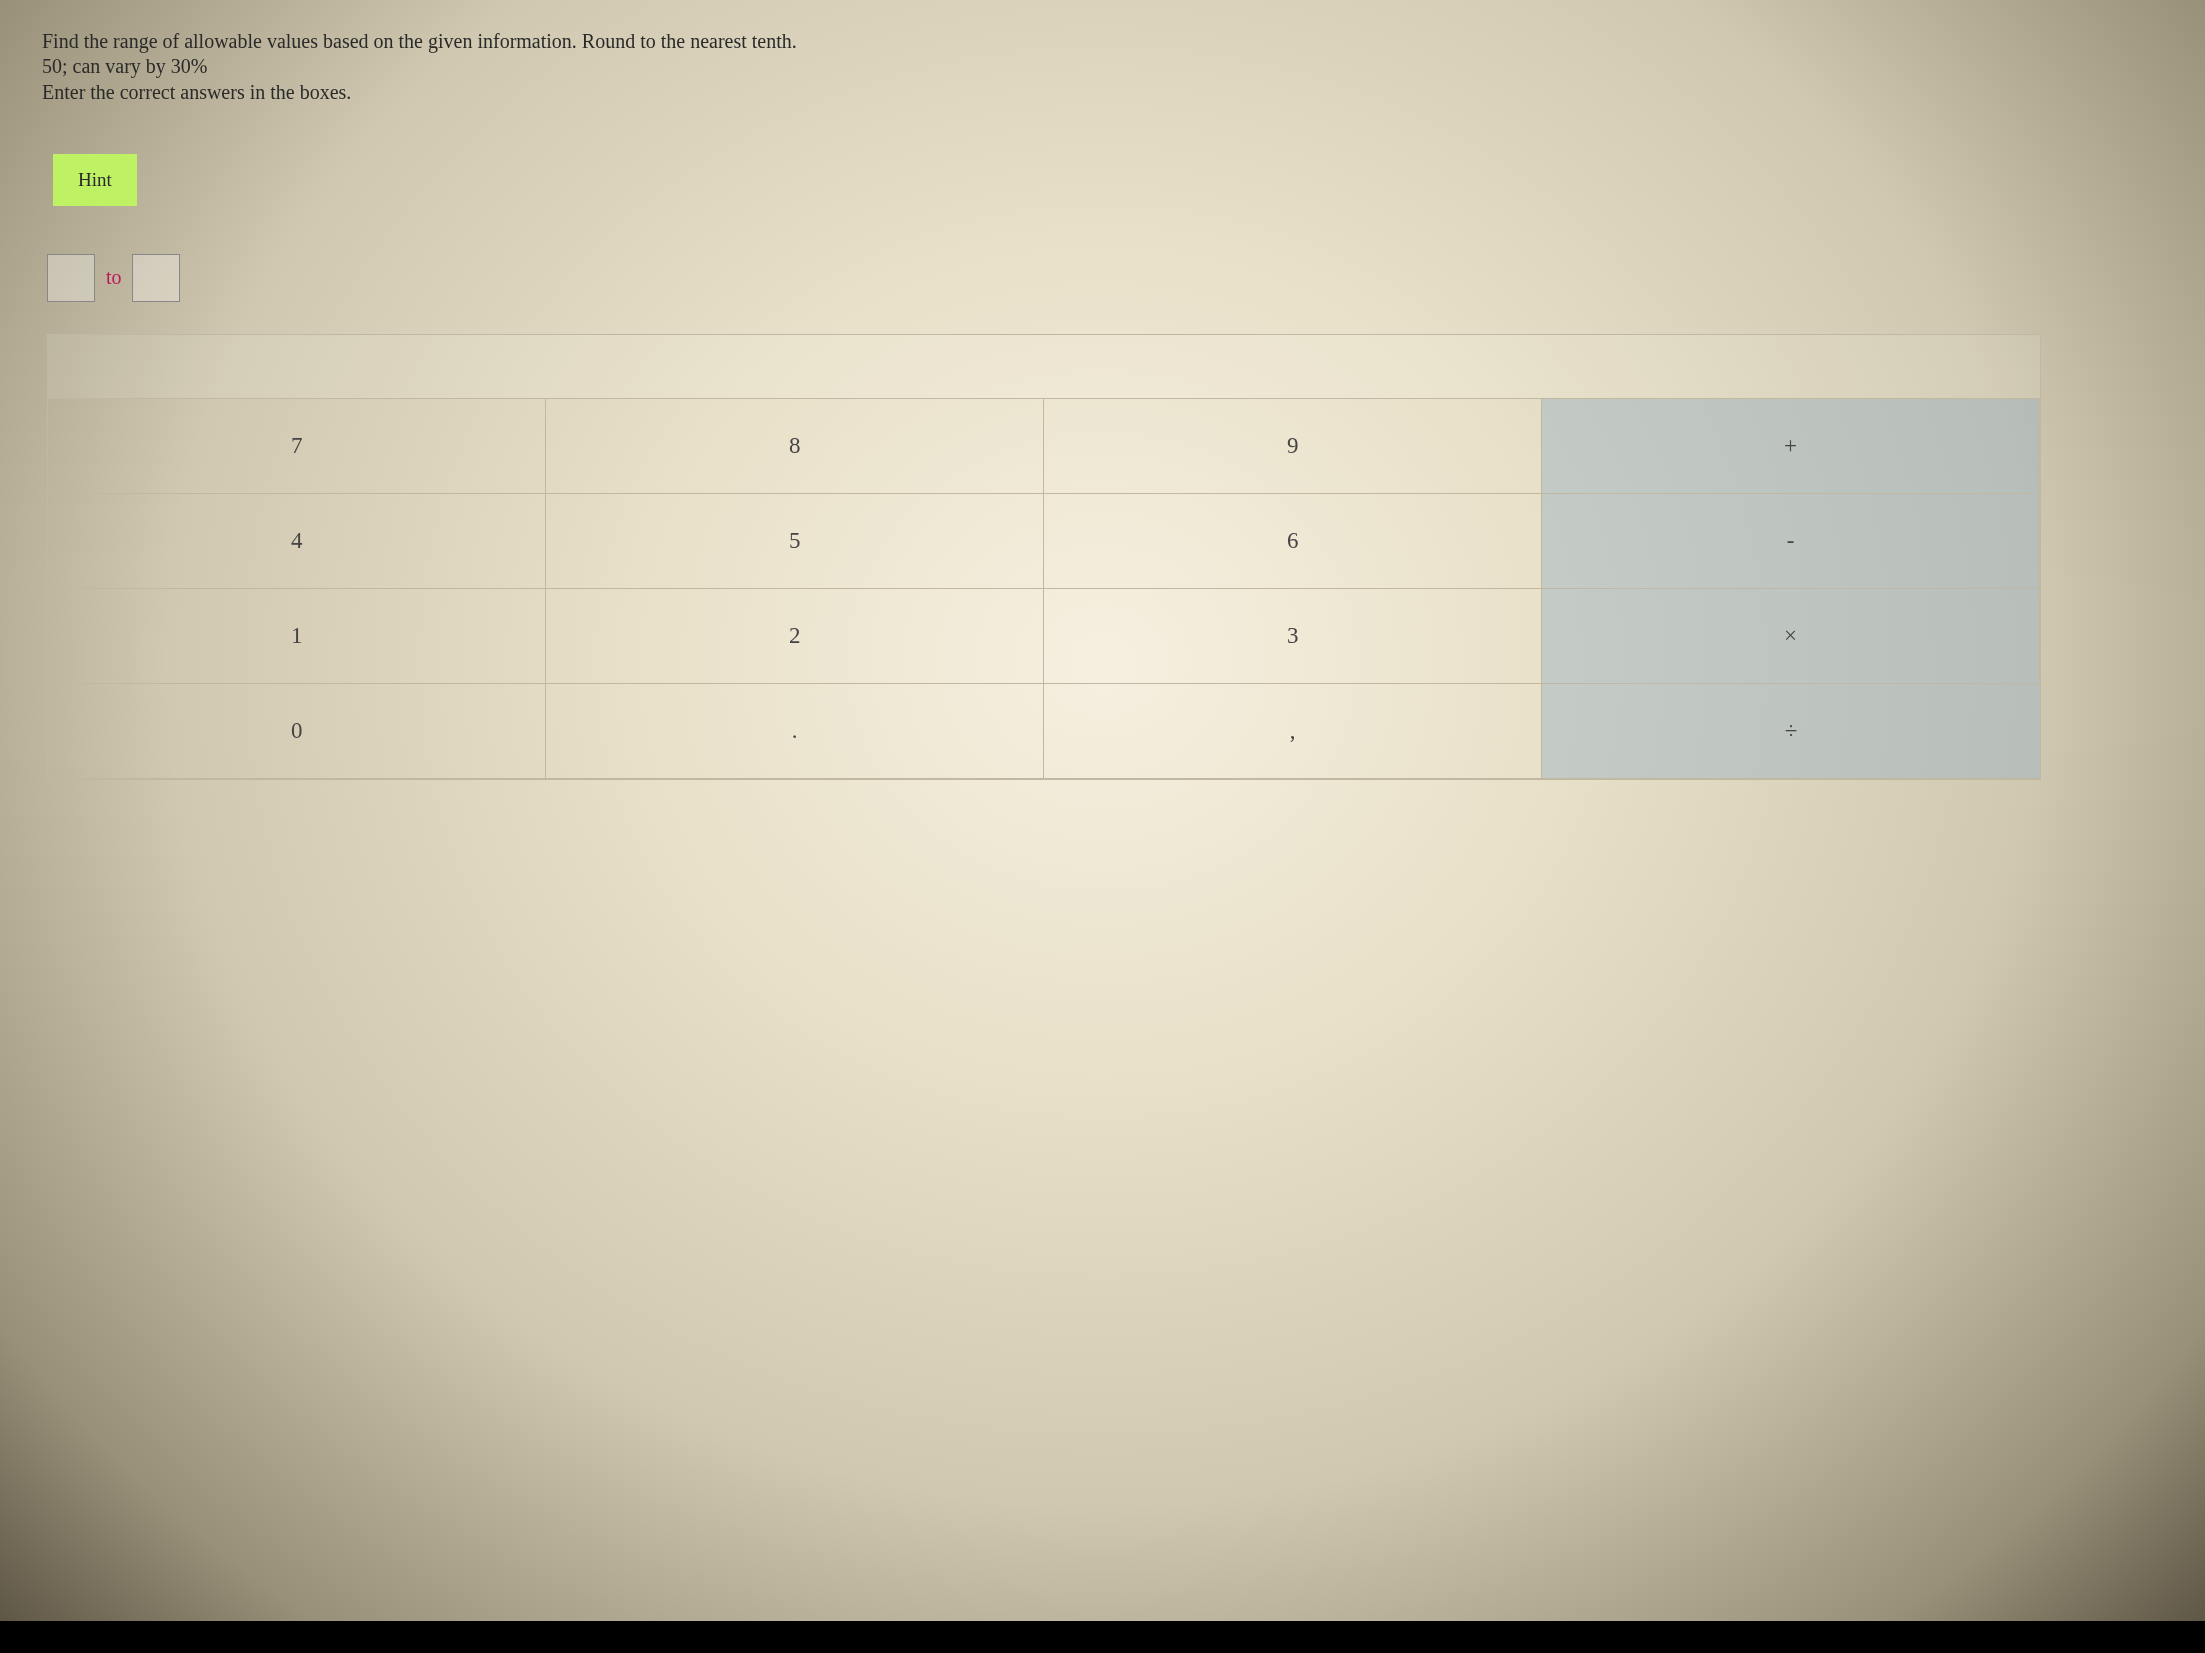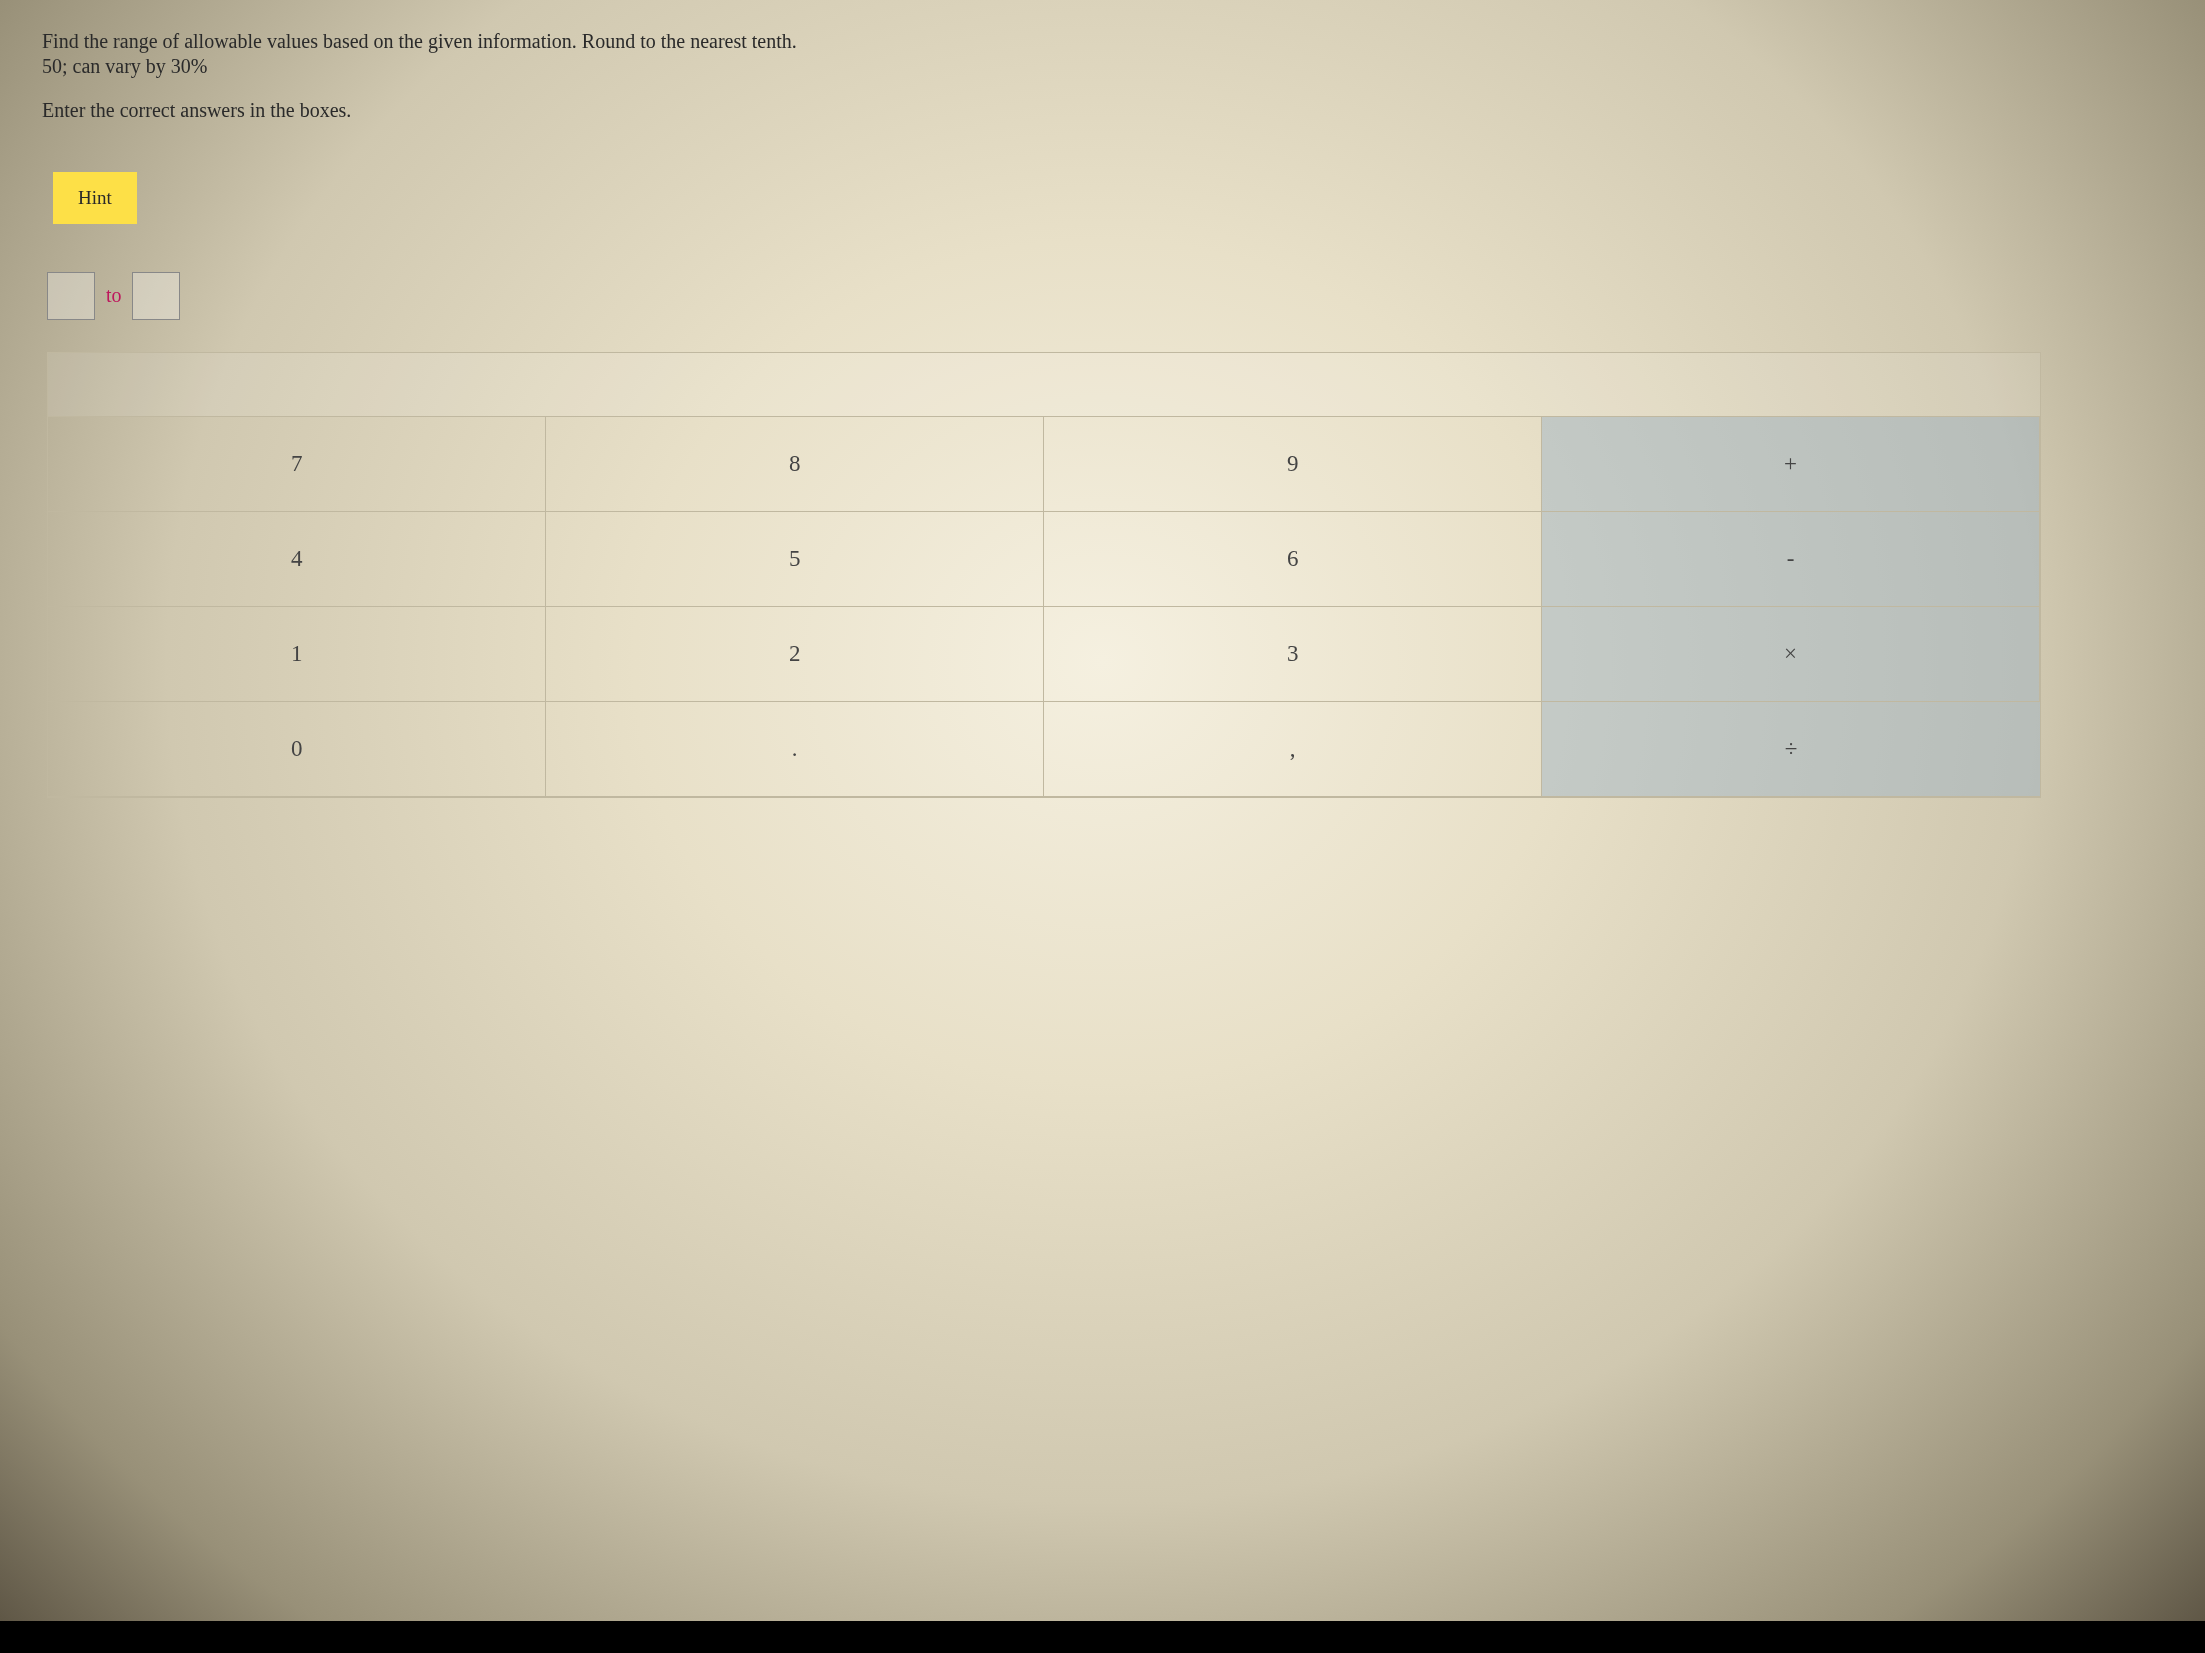--- a/index.html
+++ b/index.html
@@ -14,28 +14,28 @@
       padding: 26.5px 42px 0 42px;
       color: #2a2a2a;
       position: relative;
     }
     .question-text {
       font-size: 20px;
       line-height: 1.4;
     }
     .subtext {
       font-size: 20px;
-      margin-bottom: 21px;
+      margin-bottom: 3px;
     }
     .instructions {
       font-size: 20px;
       margin-bottom: 50px;
     }
     .hint-button {
-      background: #fde047;
+      background: #bef264;
       border: none;
       padding: 15px 25.4px;
       font-size: 19px;
       font-family: Georgia, 'Times New Roman', serif;
       color: #2a2a2a;
       cursor: pointer;
       margin-bottom: 48px;
       margin-left: 10.6px;
     }
     .answer-row {

